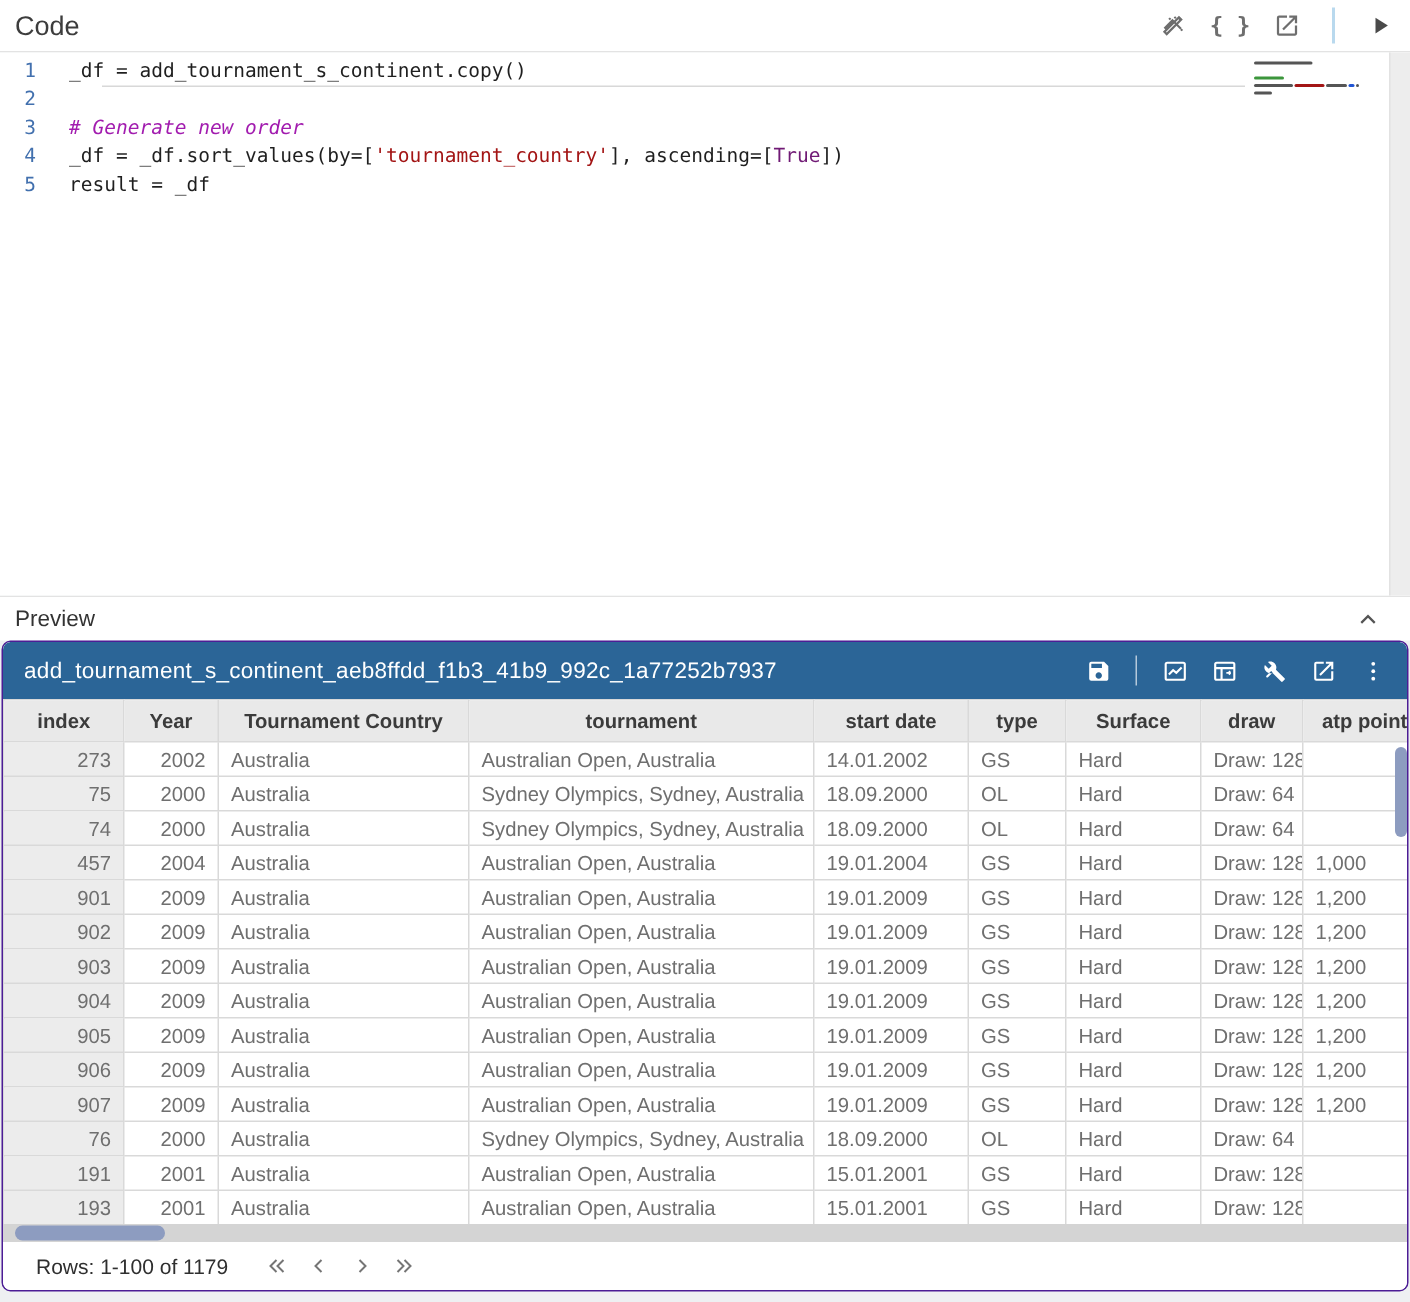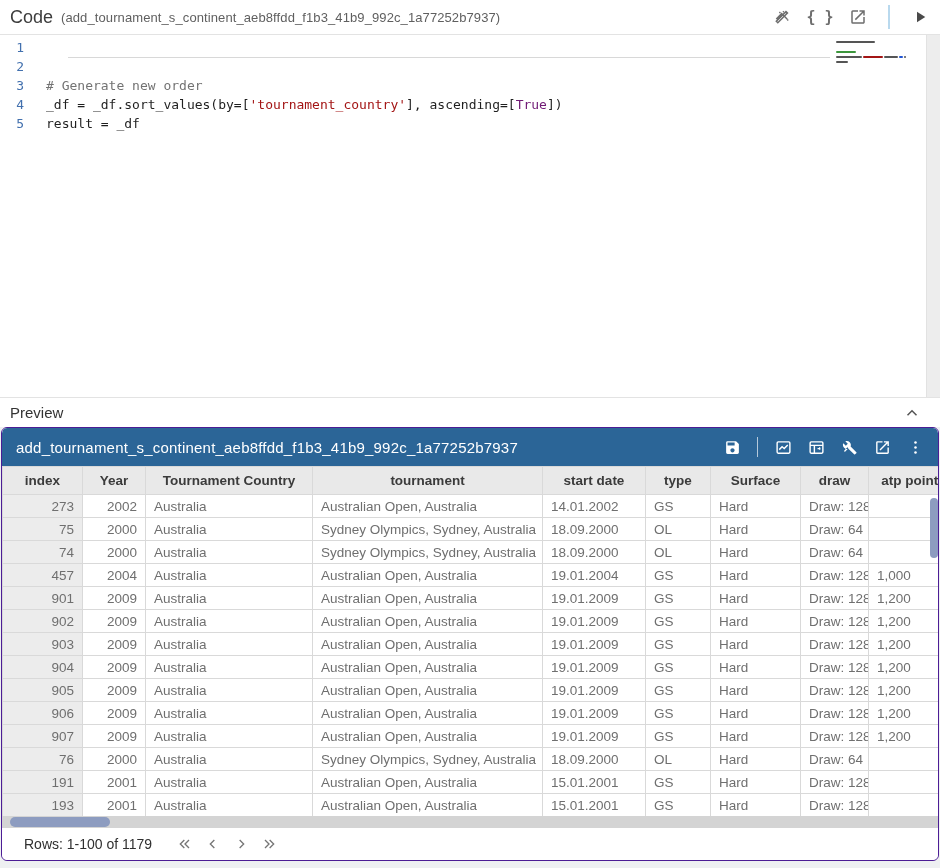--- a/index.html
+++ b/index.html
@@ -17,21 +17,21 @@
   .tb-icon svg { width:18px; height:18px; }
   .braces-txt { font-size:15px; font-weight:700; color:#6e6e6e; font-family:"DejaVu Sans Mono", monospace; }
   .tb-divider { width:2px; height:24px; background:#b9d9ee; margin:0 2px; }
 
   
   .code-area { height:362px; background:#fff; position:relative; flex:none;
     font-family:"DejaVu Sans Mono", monospace; font-size:13px; padding-top:3px; }
   .code-line { height:19px; line-height:19px; white-space:pre; display:flex; }
   .line-num { width:46px; text-align:right; padding-right:22px; color:#4270ae; flex:none; user-select:none; }
   .tok-default { color:#1f1f1f; }
-  .tok-comment { color:#737373; }
+  .tok-comment { color:#a21caf;font-style:italic; }
   .tok-string  { color:#a31515; }
   .tok-atom    { color:#701a75; }
   .line1-underline { position:absolute; left:68px; right:110px; top:22px; border-bottom:1px solid #d8d8d8; }
   .minimap { position:absolute; top:6px; right:30px; width:74px; }
   .mini-line { display:flex; gap:1px; margin-bottom:3px; height:2px; }
   .mini-seg { height:2px; border-radius:1px; }
   .code-vscroll { position:absolute; top:0; right:0; width:14px; height:100%;
     background:#ededed; border-left:1px solid #e2e2e2; }
 
   
@@ -73,21 +73,20 @@
   .pg-btn { width:22px; height:22px; display:flex; align-items:center; justify-content:center; color:#757575; cursor:pointer; }
   .pg-btn svg { width:16px; height:16px; }
 </style>
 </head>
 <body>
 
 <div class="page">
 
   <header class="code-header">
     <span class="code-title">Code</span>
-    <span class="code-subtitle">(add_tournament_s_continent_aeb8ffdd_f1b3_41b9_992c_1a77252b7937)</span>
     <div class="code-toolbar">
       <span class="tb-icon">
         <svg viewBox="0 0 24 24" fill="currentColor">
             <path d="M7.5 5.6 9 7l1.4-1.4L9 4.2 7.5 5.6zm12.9 9.3L19 16.3l1.4 1.4 1.4-1.4-1.4-1.4zM14.1 3l-1.4 1.4L14.1 5.8 15.5 4.4 14.1 3zM3 14.1l7.1-7.1 2.9 2.9L5.9 17 3 14.1zm8.5-8.5 8.9 8.9-1.4 1.4-8.9-8.9 1.4-1.4z" transform="scale(0.92) translate(1,1)"></path>
             <path d="m20.7 6.7-3.4-3.4L3 17.6 6.4 21 20.7 6.7zM6.4 18.2l-.6-.6L16.9 6.5l.6.6L6.4 18.2z"></path>
           </svg>
       </span>
       <span class="tb-icon">
         <span class="braces-txt">{ }</span>
       </span>
@@ -100,21 +99,21 @@
       <span class="tb-icon">
         <svg viewBox="0 0 24 24" fill="#4a4a4a">
             <path d="M8 5v14l11-7z"></path>
           </svg>
       </span>
     </div>
   </header>
 
   <div class="code-area">
     <div id="code-lines">
-        <div class="code-line"><span class="line-num">1</span></div>
+        <div class="code-line"><span class="line-num">1</span><span class="tok-default">_df = add_tournament_s_continent.copy()</span></div>
         <div class="code-line"><span class="line-num">2</span></div>
         <div class="code-line"><span class="line-num">3</span><span class="tok-comment"># Generate new order</span></div>
         <div class="code-line"><span class="line-num">4</span><span class="tok-default">_df = _df.sort_values(by=[</span><span class="tok-string">'tournament_country'</span><span class="tok-default">], ascending=[</span><span class="tok-atom">True</span><span class="tok-default">])</span></div>
         <div class="code-line"><span class="line-num">5</span><span class="tok-default">result = _df</span></div>
       </div>
     <div class="line1-underline"></div>
     <div class="minimap" id="minimap">
         <div class="mini-line">
           <span class="mini-seg" style="width: 39px; background: rgb(85, 85, 85);"></span>
         </div>

